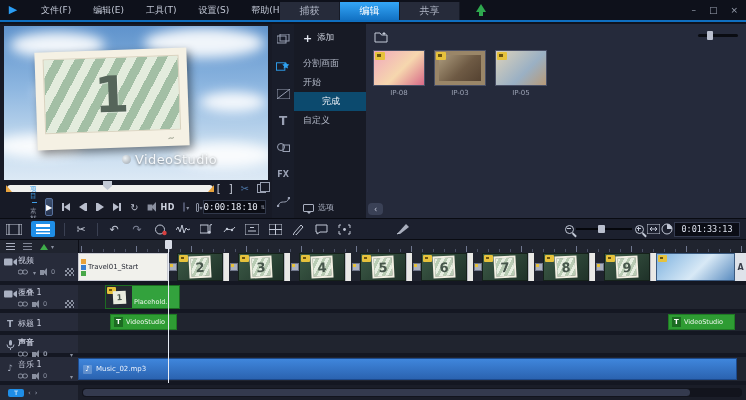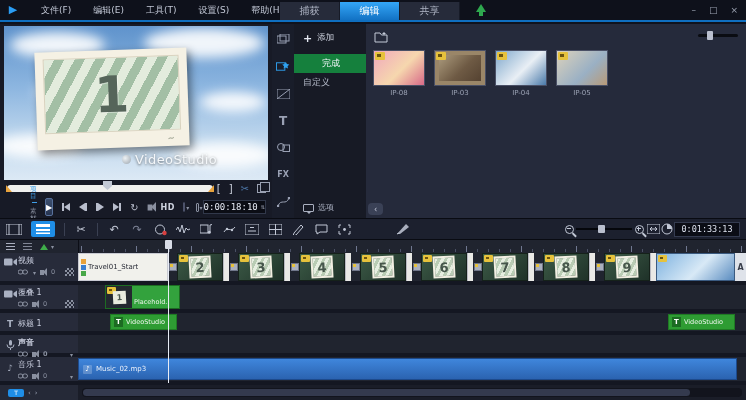--- a/index.html
+++ b/index.html
@@ -62,21 +62,21 @@
   .library{position:absolute;top:24px;left:272px;right:0;height:194px;background:#252a3b;}
   .navstrip{position:absolute;left:0;top:0;bottom:0;width:22px;background:#191d2a;display:flex;flex-direction:column;align-items:center;padding-top:8px;gap:12px;}
   .nav-ic{width:15px;height:15px;color:#9aa1b4;display:flex;align-items:center;justify-content:center;font-size:9px;font-weight:bold;}
   .nav-ic svg{display:block;}
   .nav-ic.active{color:#2fa1f0;}
   .catpanel{position:absolute;left:22px;top:0;bottom:0;width:72px;background:#171a25;}
   .cat-add{display:flex;align-items:center;gap:5px;padding:8px 0 0 9px;font-size:8.5px;color:#cfd4e0;}
   .cat-add .pl{font-size:11px;font-weight:bold;color:#e4e8f2;line-height:9px;}
   .cat-list{margin-top:10px;}
   .cat-item{height:19px;line-height:19px;padding-left:9px;font-size:9px;color:#b4bac9;white-space:nowrap;overflow:hidden;}
-  .cat-item.selected{background:#15803d;color:#f2f5fa;padding-left:28px;}
+  .cat-item.selected{background:#0c4a6e;color:#f2f5fa;padding-left:28px;}
   .cat-options{position:absolute;left:9px;bottom:5px;display:flex;align-items:center;gap:4px;font-size:8px;color:#aab0c0;}
   .opt-ic{width:11px;height:8px;border:1px solid #aab0c0;border-radius:1px;position:relative;}
   .opt-ic:after{content:"";position:absolute;right:1px;bottom:-3px;border-left:3px solid transparent;border-right:3px solid transparent;border-top:3px solid #aab0c0;}
   .content{position:absolute;left:94px;top:0;right:0;bottom:0;background:#252a3b;}
   .content-top{position:absolute;left:0;top:0;right:0;height:22px;}
   .folder-ic{position:absolute;left:8px;top:4px;color:#c4cad8;}
   .size-slider{position:absolute;right:8px;top:10px;width:40px;height:3px;background:#0a0c12;border-radius:2px;}
   .size-slider .knob{position:absolute;left:9px;top:-3px;width:6px;height:9px;background:#b9bfce;border-radius:1px;}
   .thumbs{position:absolute;left:6px;top:26px;display:flex;gap:7px;}
   .thumb{width:54px;display:flex;flex-direction:column;align-items:center;}
@@ -304,20 +304,22 @@
           </svg>
       </span>
     </div>
 
     <div class="catpanel">
       <div class="cat-add">
         <span class="pl">+</span>
         <span>添加</span>
       </div>
       <div class="cat-list">
+        <div class="cat-item">分割画面</div>
+        <div class="cat-item">开始</div>
         <div class="cat-item selected">完成</div>
         <div class="cat-item">自定义</div>
       </div>
       <div class="cat-options">
         <span class="opt-ic"></span>
         <span>选项</span>
       </div>
     </div>
 
     <div class="content">
@@ -337,26 +339,20 @@
           <div class="timg t1">
               <span class="badge"></span>
             </div>
           <span class="tname">IP-08</span>
         </div>
         <div class="thumb">
           <div class="timg t3">
               <span class="badge"></span>
             </div>
           <span class="tname">IP-03</span>
-        </div>
-        <div class="thumb">
-          <div class="timg t4">
-              <span class="badge"></span>
-            </div>
-          <span class="tname">IP-04</span>
         </div>
         <div class="thumb">
           <div class="timg t5">
               <span class="badge"></span>
             </div>
           <span class="tname">IP-05</span>
         </div>
       </div>
       <div class="collapse-btn">‹</div>
     </div>

